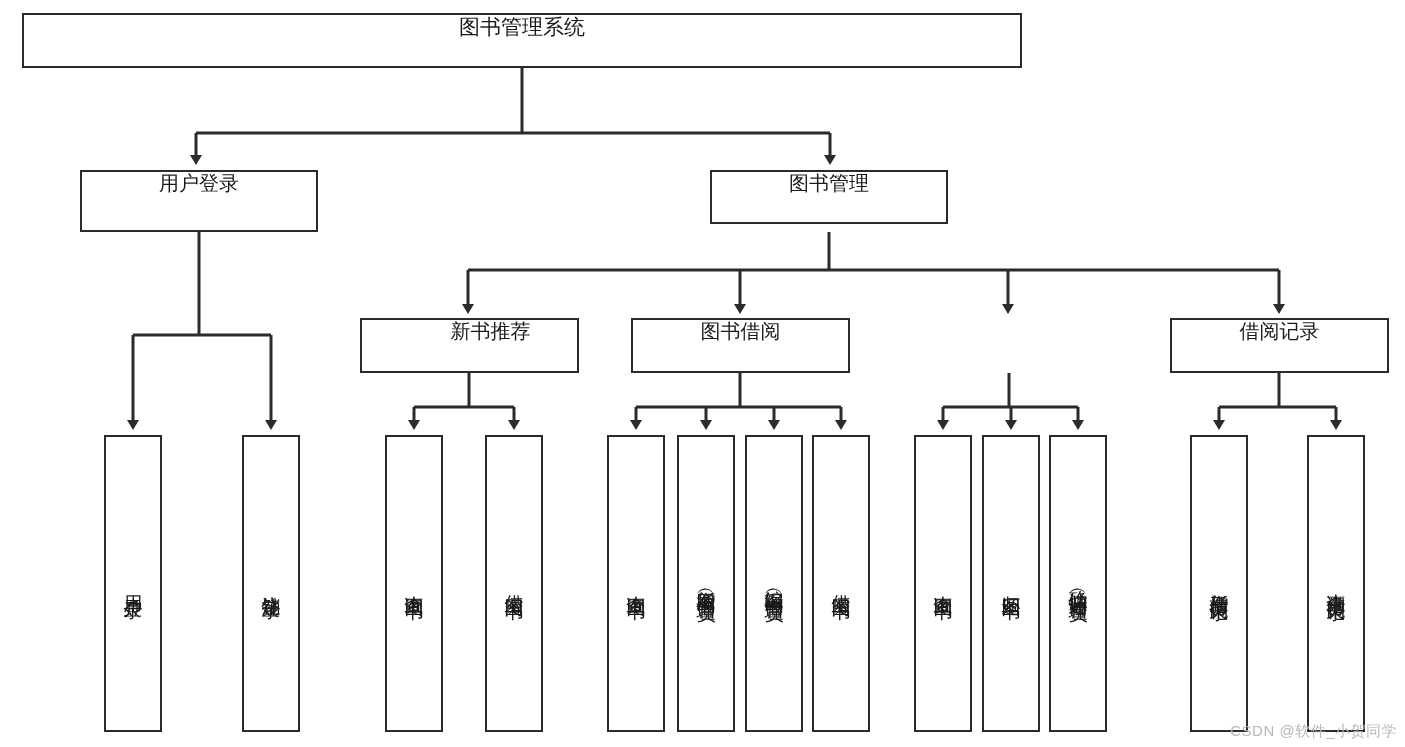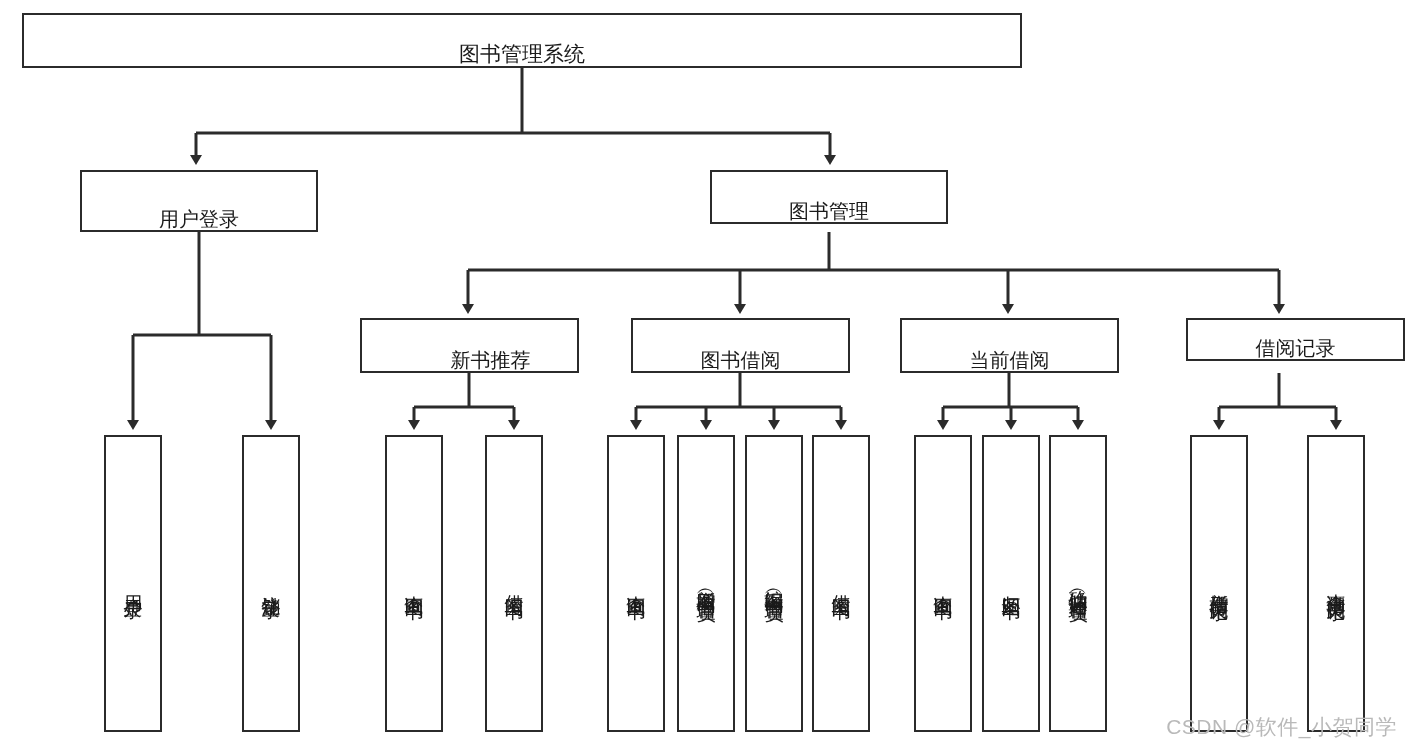--- a/index.html
+++ b/index.html
@@ -23,21 +23,21 @@
     top: 0;
     width: 1405px;
     height: 747px;
   }
   .node {
     position: absolute;
     box-sizing: border-box;
     background: #ffffff;
     border: 2px solid #2b2b2b;
     display: flex;
-    align-items: flex-end;
+    align-items: flex-start;
     justify-content: center;
     z-index: 2;
   }
   .node .lbl {
     color: #1a1a1a;
     text-align: center;
     line-height: 1.12;
     white-space: nowrap;
   }
   .node-root .lbl { font-size: 21px; }
@@ -53,21 +53,21 @@
     writing-mode: vertical-rl;
     text-orientation: upright;
     letter-spacing: 2px;
     line-height: 1.05;
     white-space: normal;
   }
   .watermark {
     position: absolute;
     right: 8px;
     bottom: 6px;
-    font-size: 21px;
+    font-size: 15px;
     color: #b9b9b9;
     letter-spacing: 0.5px;
     z-index: 3;
     user-select: none;
   }
 </style>
 </head>
 <body>
 
 <div id="canvas">
@@ -132,24 +132,21 @@
   <div class="node node-l2" style="left:710px; top:170px; width:238px; height:54px;">
     <span class="lbl">图书管理</span>
   </div>
 
   <div class="node node-l3" style="left:360px; top:318px; width:219px; height:55px;padding-left:42px;">
     <span class="lbl">新书推荐</span>
   </div>
   <div class="node node-l3" style="left:631px; top:318px; width:219px; height:55px;">
     <span class="lbl">图书借阅</span>
   </div>
-  <div class="node node-l3" style="left:900px; top:318px; width:219px; height:55px;">
-    <span class="lbl">当前借阅</span>
-  </div>
-  <div class="node node-l3" style="left:1170px; top:318px; width:219px; height:43px;margin-left:16px;">
+  <div class="node node-l3" style="left:1170px; top:318px; width:219px; height:55px;">
     <span class="lbl">借阅记录</span>
   </div>
 
   <div class="node node-leaf" style="left:104px; top:435px; width:58px; height:297px;">
     <span class="lbl">用户登录</span>
   </div>
   <div class="node node-leaf" style="left:242px; top:435px; width:58px; height:297px;">
     <span class="lbl">注销登录</span>
   </div>
 

